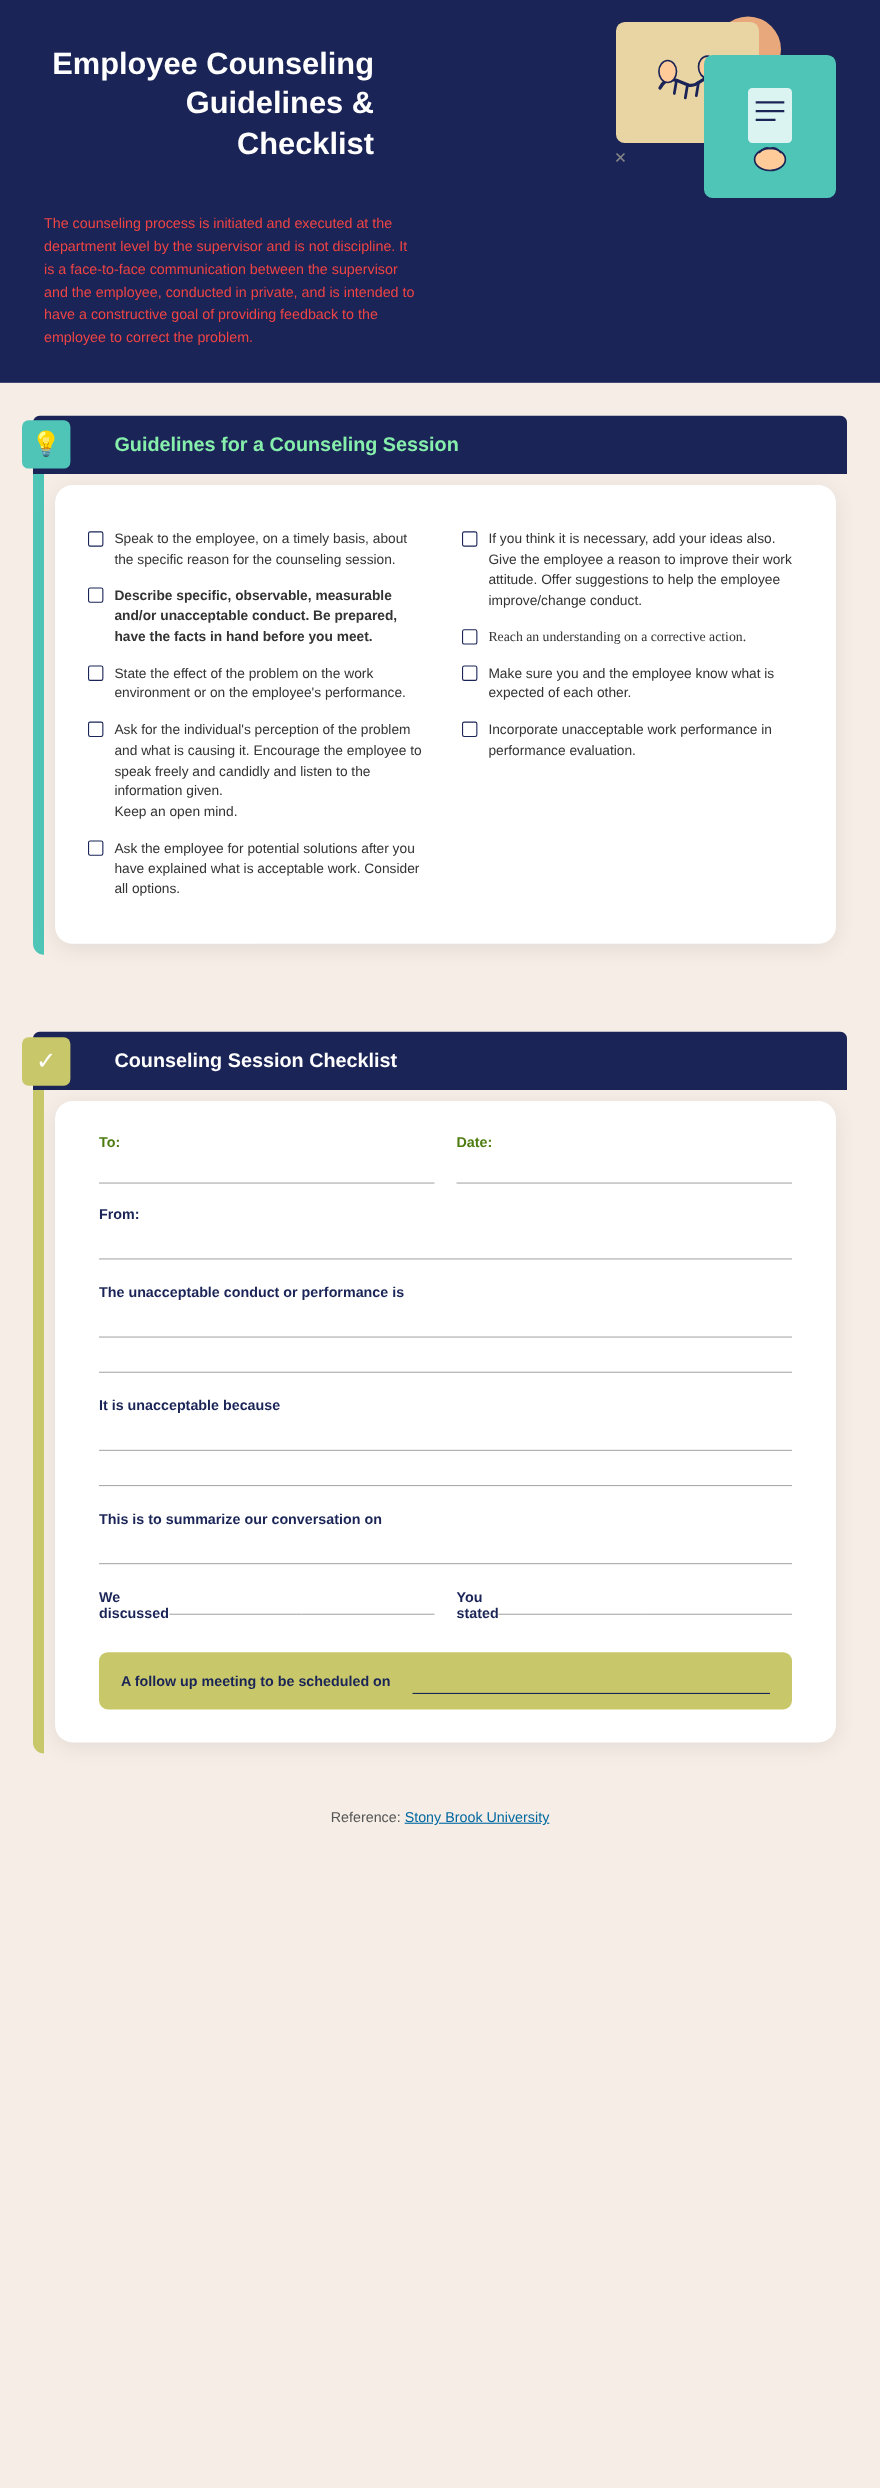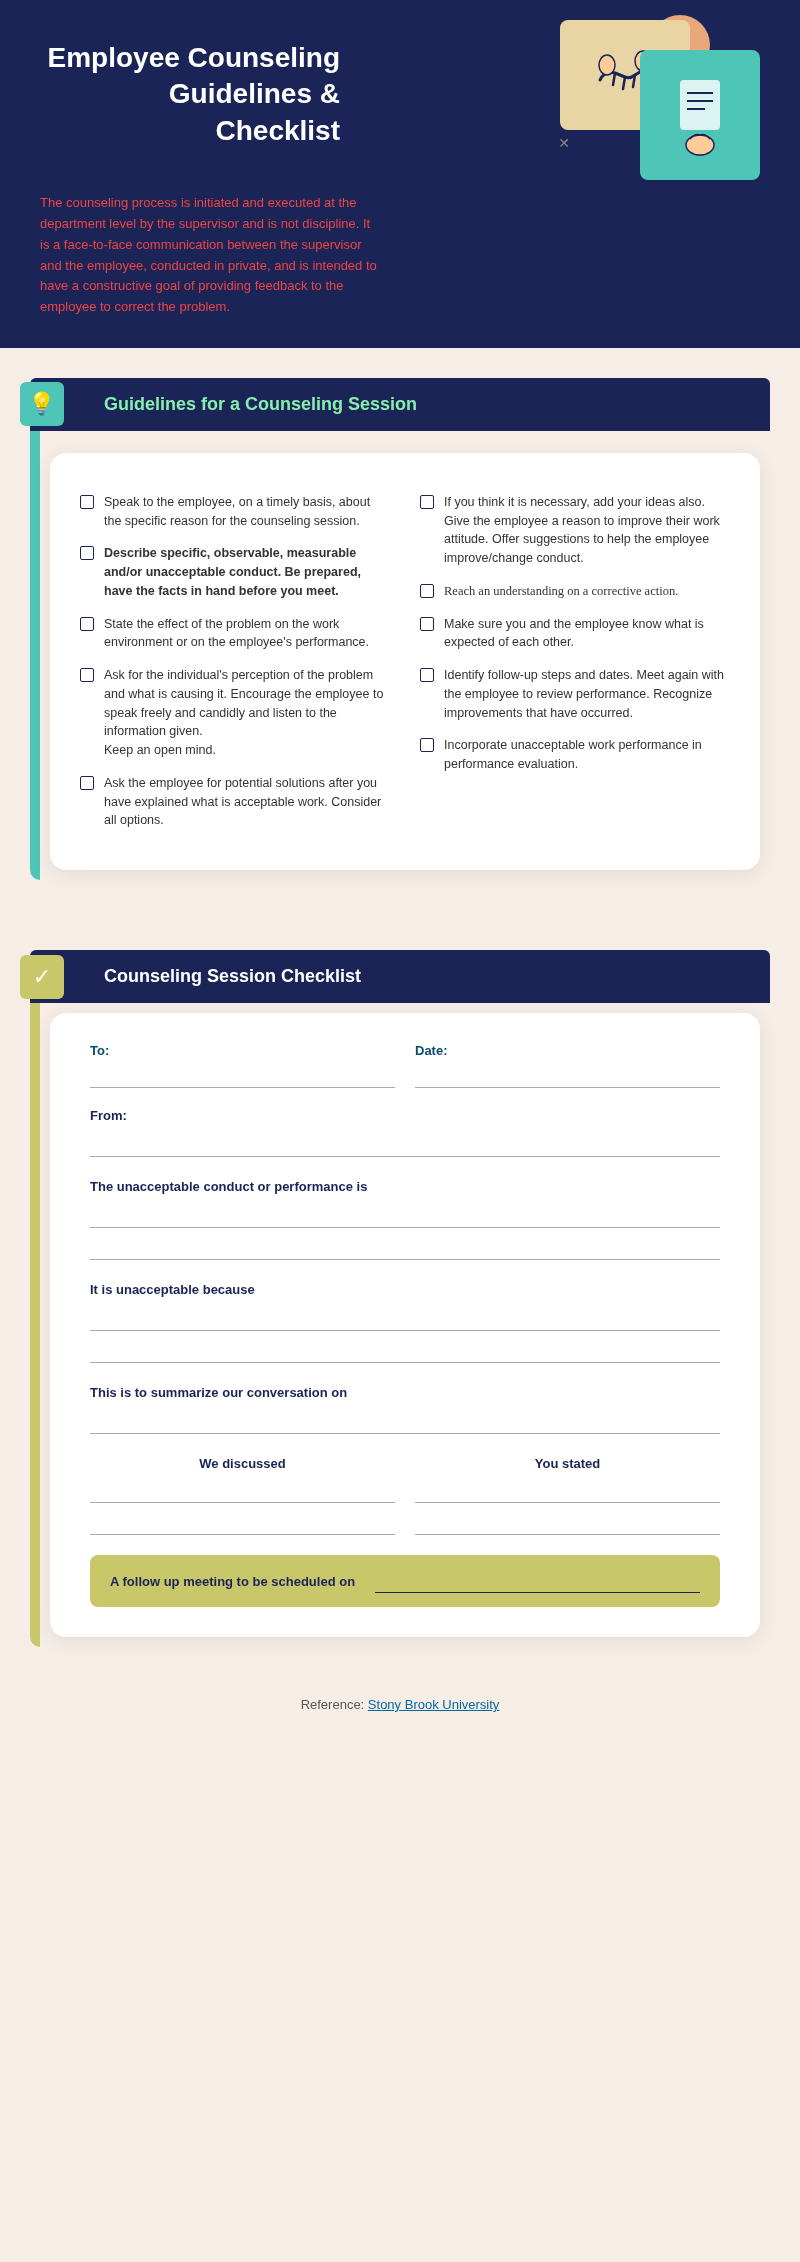--- a/index.html
+++ b/index.html
@@ -116,21 +116,21 @@
       font-size: 18px;
       font-weight: 700;
       margin-left: 50px;
     }
 
     .guidelines-card {
       background-color: #ffffff;
       border-radius: 16px;
       padding: 30px 30px 30px 30px;
       box-shadow: 0 4px 20px rgba(0,0,0,0.08);
-      margin-top: 12px;
+      margin-top: 0;
       position: relative;
     }
 
     .checklist-grid {
       display: grid;
       grid-template-columns: 1fr 1fr;
       gap: 16px 30px;
       padding: 10px 0;
     }
     .checklist-item {
@@ -201,21 +201,21 @@
     }
     .form-field {
       flex: 1;
     }
     .form-field.half {
       flex: 0 0 calc(50% - 10px);
     }
     .form-label {
       font-size: 13px;
       font-weight: 700;
-      color: #0c4a6e;
+      color: #4d7c0f;
       margin-bottom: 6px;
       display: block;
     }
     .form-line {
       width: 100%;
       border: none;
       border-bottom: 1.5px solid #aaa;
       background: transparent;
       height: 24px;
       font-size: 13px;
@@ -249,22 +249,20 @@
     }
 
     .two-col-fields {
       display: grid;
       grid-template-columns: 1fr 1fr;
       gap: 20px;
       margin-bottom: 20px;
     }
     .field-group {
       display: flex;
-      flex-direction: column;
-      text-align: center;
     }
     .field-group .field-label {
       font-size: 13px;
       font-weight: 700;
       color: #1a2456;
       margin-bottom: 8px;
     }
 
     .highlight-row {
       background-color: #c8c86a;
@@ -407,24 +405,20 @@
                 <div class="checklist-item" style="margin-top:14px;font-family:Liberation Serif, serif;">
                   <div class="checkbox"></div>
                   <span>Reach an understanding on a corrective action.</span>
                 </div>
                 <div class="checklist-item" style="margin-top:14px;">
                   <div class="checkbox"></div>
                   <span>Make sure you and the employee know what is expected of each other.</span>
                 </div>
                 <div class="checklist-item" style="margin-top:14px;">
                   <div class="checkbox"></div>
-                  <span>Identify follow-up steps and dates. Meet again with the employee to review performance. Recognize improvements that have occurred.</span>
-                </div>
-                <div class="checklist-item" style="margin-top:14px;">
-                  <div class="checkbox"></div>
                   <span>Incorporate unacceptable work performance in performance evaluation.</span>
                 </div>
               </div>
             </div>
           </div>
         </div>
       </div>
     </div>
   </div>
 </div>

